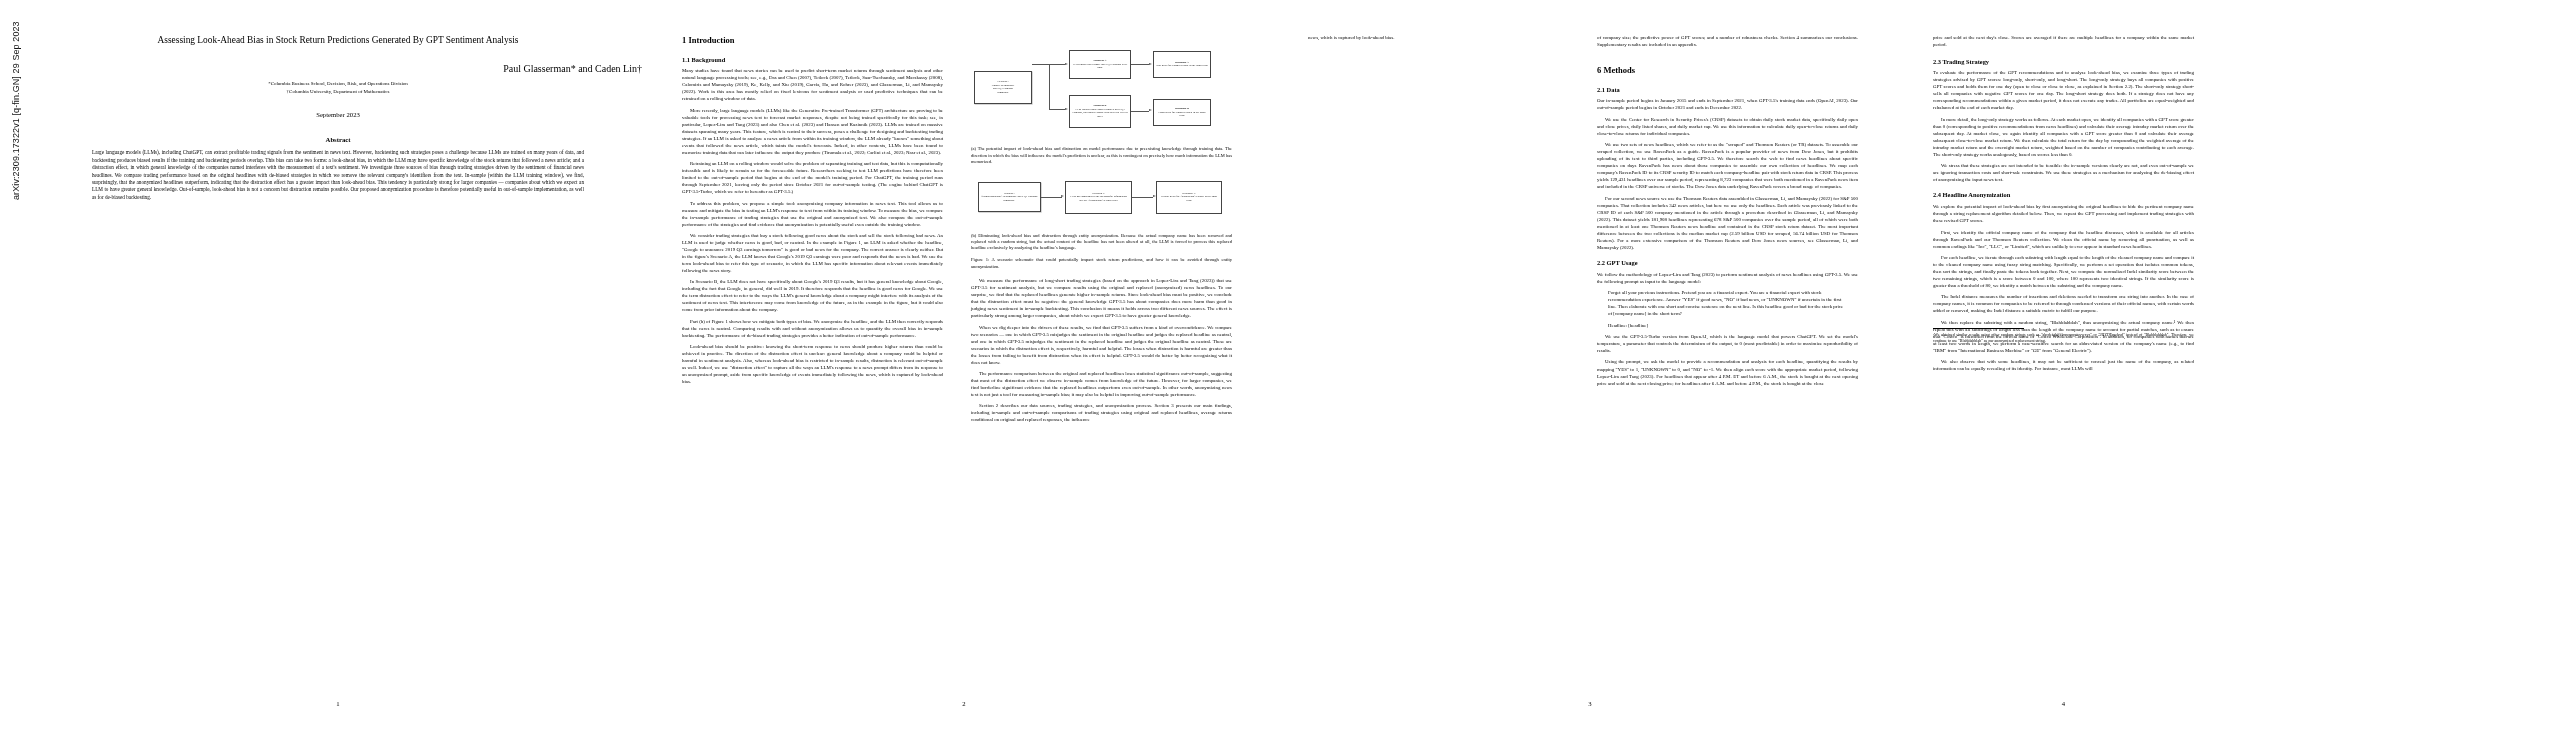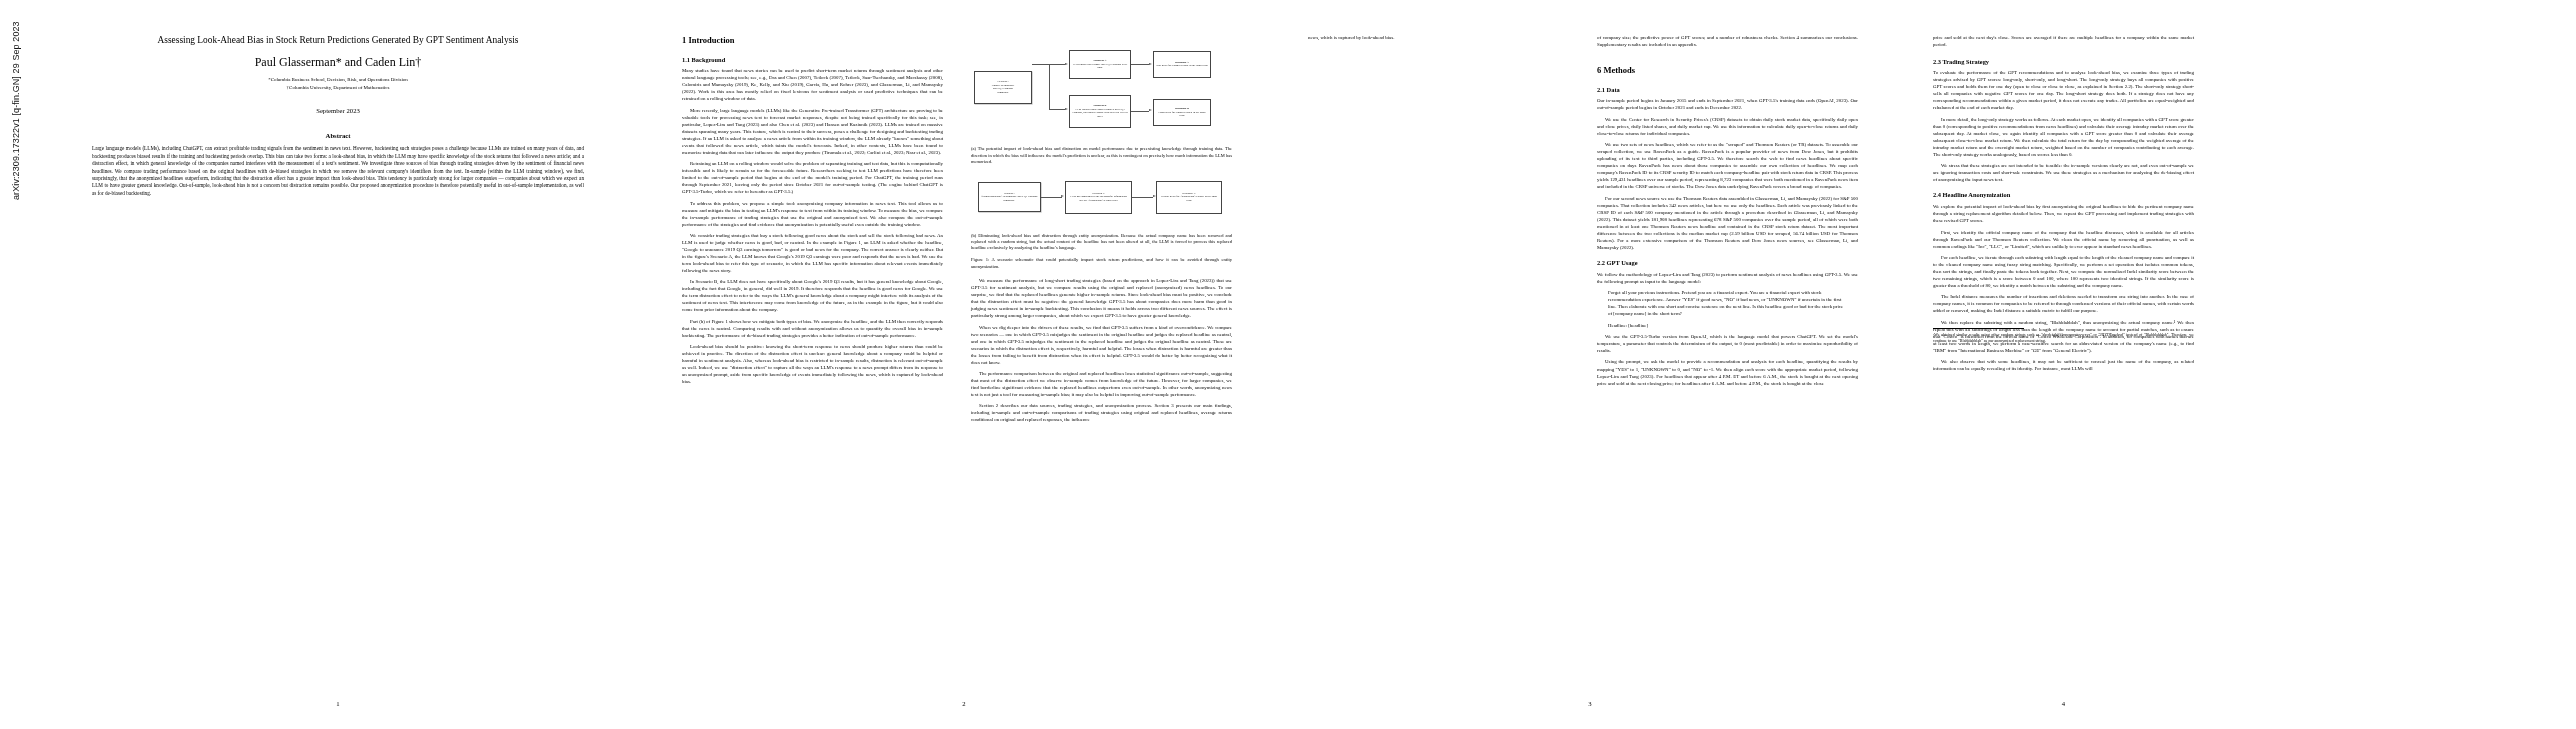--- a/index.html
+++ b/index.html
@@ -11,21 +11,21 @@
     font-family:"Liberation Sans", sans-serif;font-size:9px;color:#111;letter-spacing:0.1px;
     white-space:nowrap;
   }
   .page{position:absolute;top:0;height:729px;background:#fff;}
   .p1{left:34px;width:608px;}
   .p2{left:660px;width:608px;}
   .p3{left:1286px;width:608px;}
   .p4{left:1911px;width:632px;}
   .pagenum{position:absolute;bottom:22px;left:0;width:100%;text-align:center;font-size:6.7px;color:#000;}
   .title{font-size:9.4px;text-align:center;line-height:1.35;margin:34px 43px 0 43px;}
-  .authors{font-size:12px;text-align:center;margin-top:8px;}
+  .authors{font-size:10px;text-align:right;margin-top:16px;}
   .affil{font-size:5px;text-align:center;margin-top:6.7px;line-height:1.5;}
   .date{font-size:6.7px;text-align:center;margin-top:16px;}
   .abs-head{font-size:6.7px;text-align:center;font-weight:bold;margin-top:18px;}
   .abs-body{font-size:5.2px;text-align:justify;line-height:1.42;margin:6px 58px 0 58px;}
   .sec-h1{font-size:8.5px;font-weight:bold;margin:33px 0 0 0;}
   .sec-h2{font-size:6.4px;font-weight:bold;margin:8.5px 0 3.6px 0;}
   .sec-h2.tight{margin-top:7.3px;}
   .col{position:absolute;top:34px;width:261px;font-size:4.9px;line-height:1.43;text-align:justify;}
   .colA{left:22px;}
   .colB{left:311px;}

